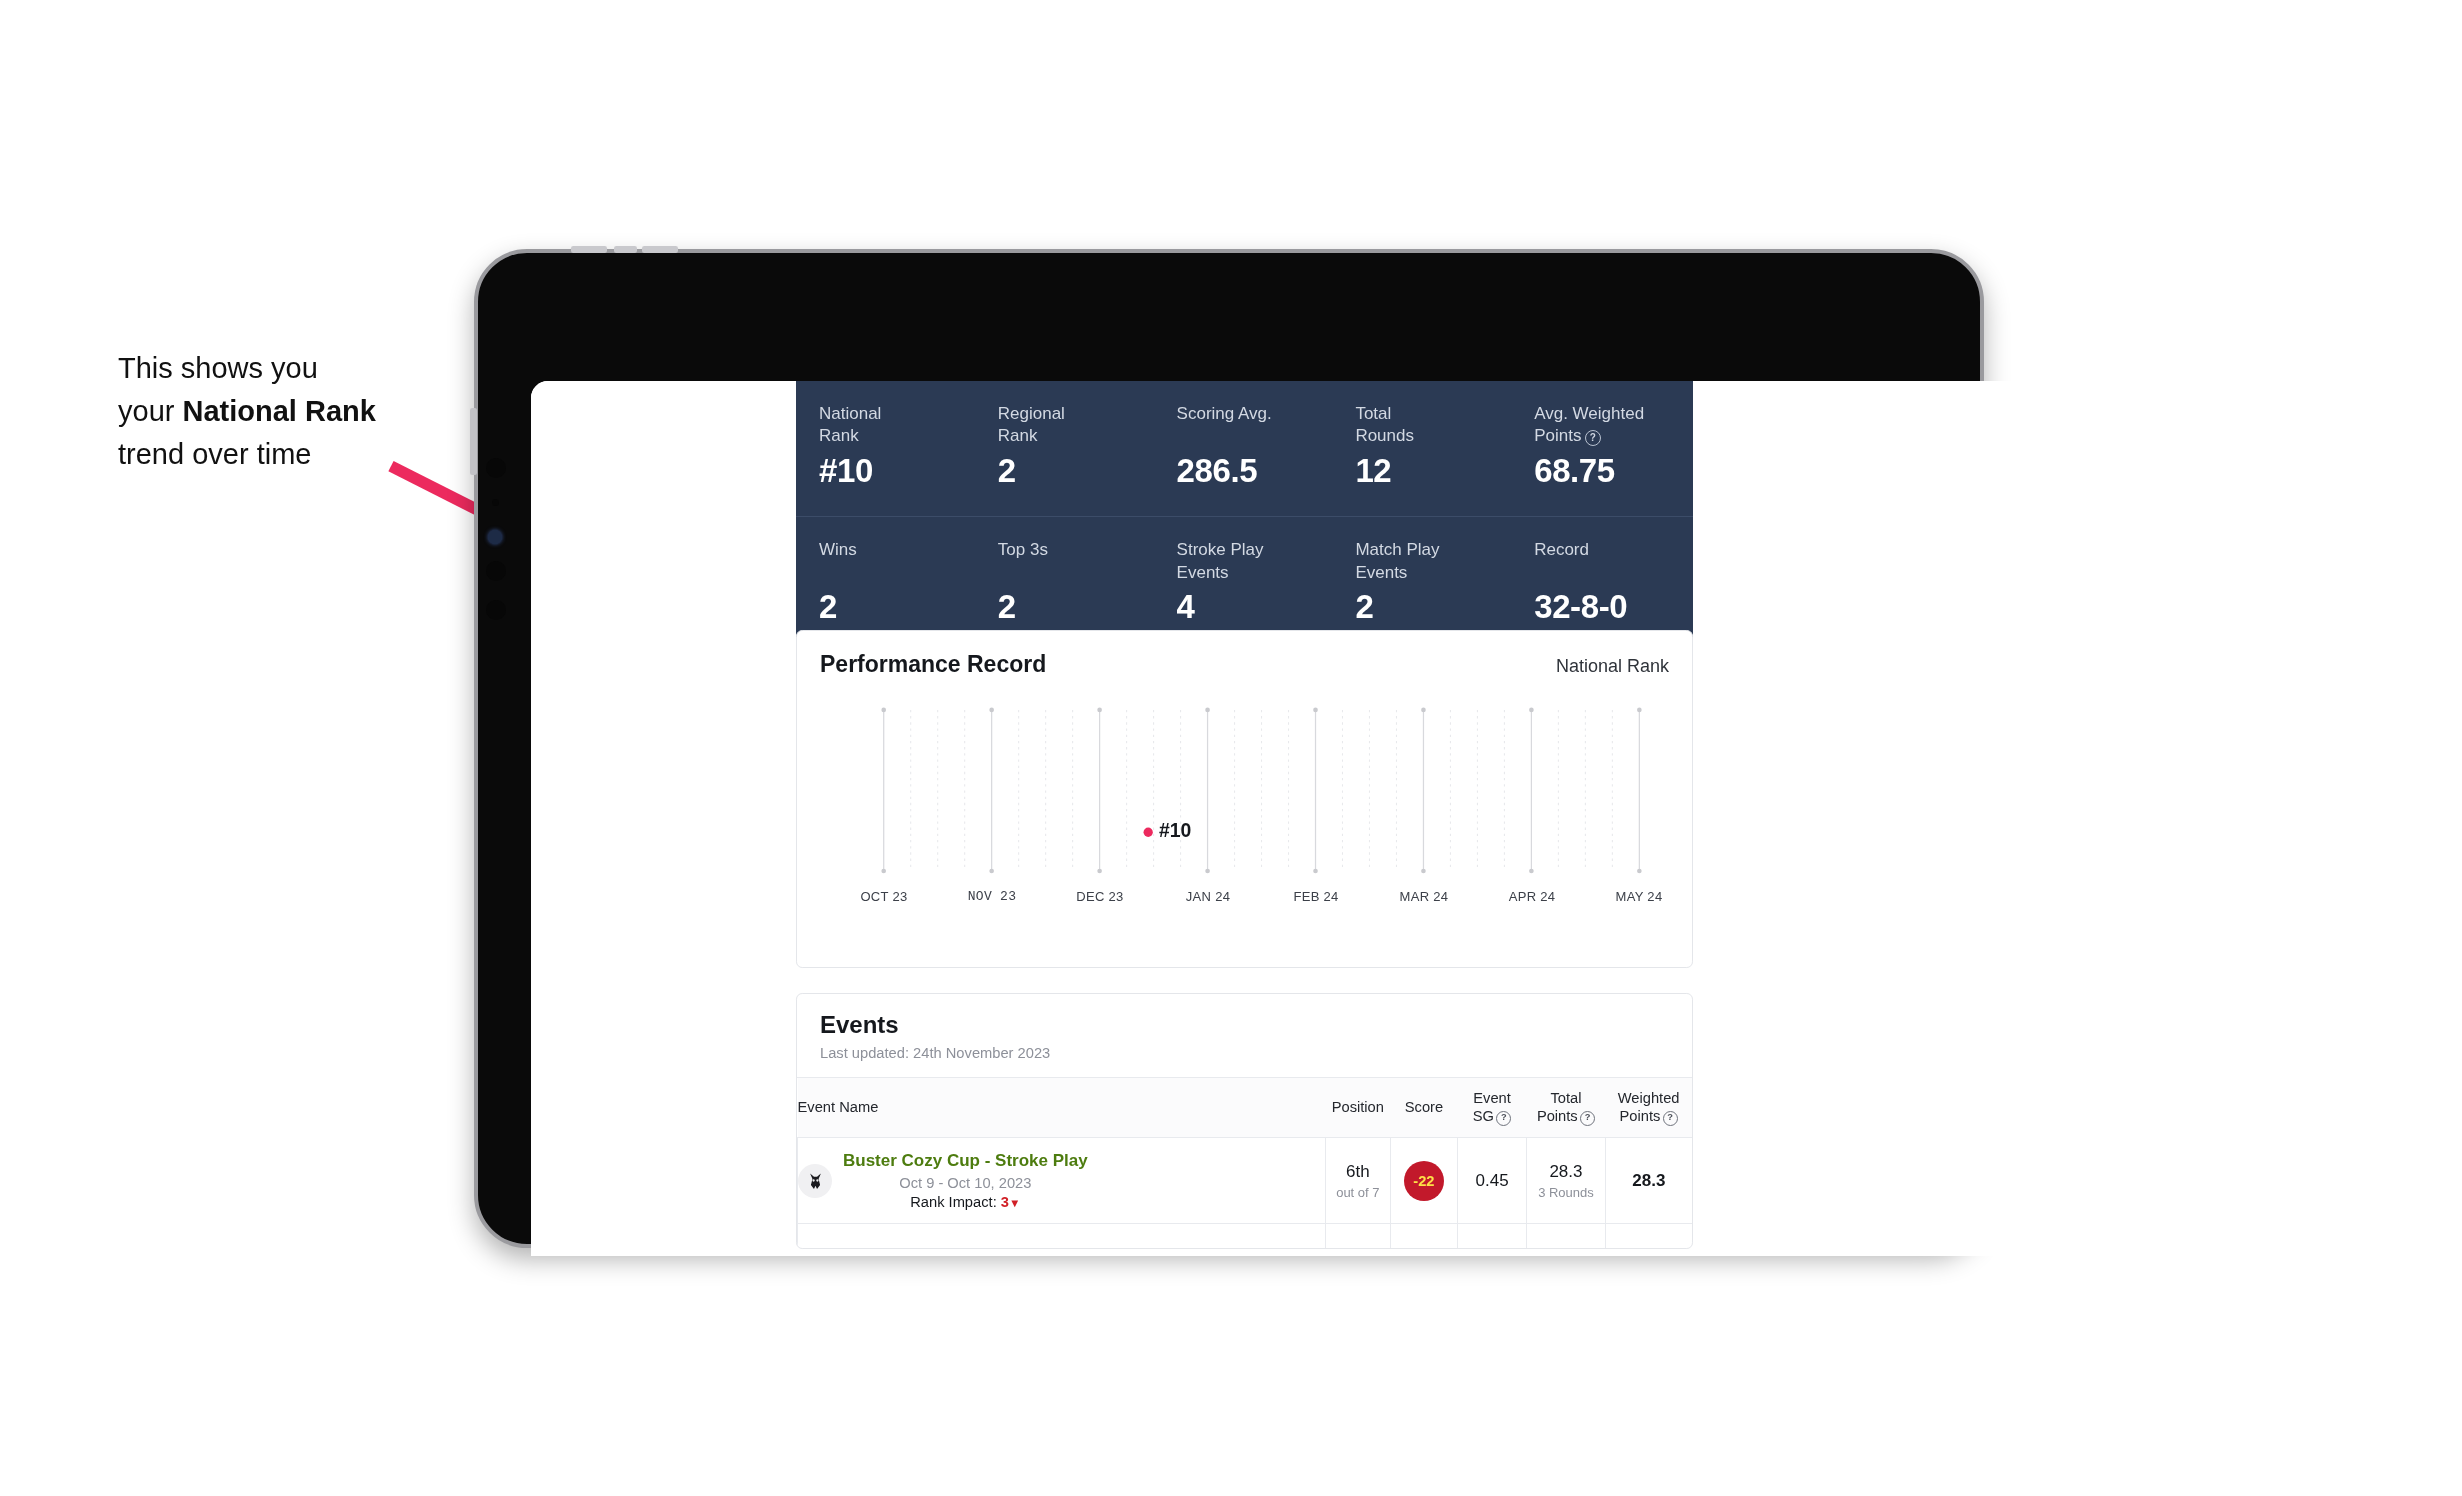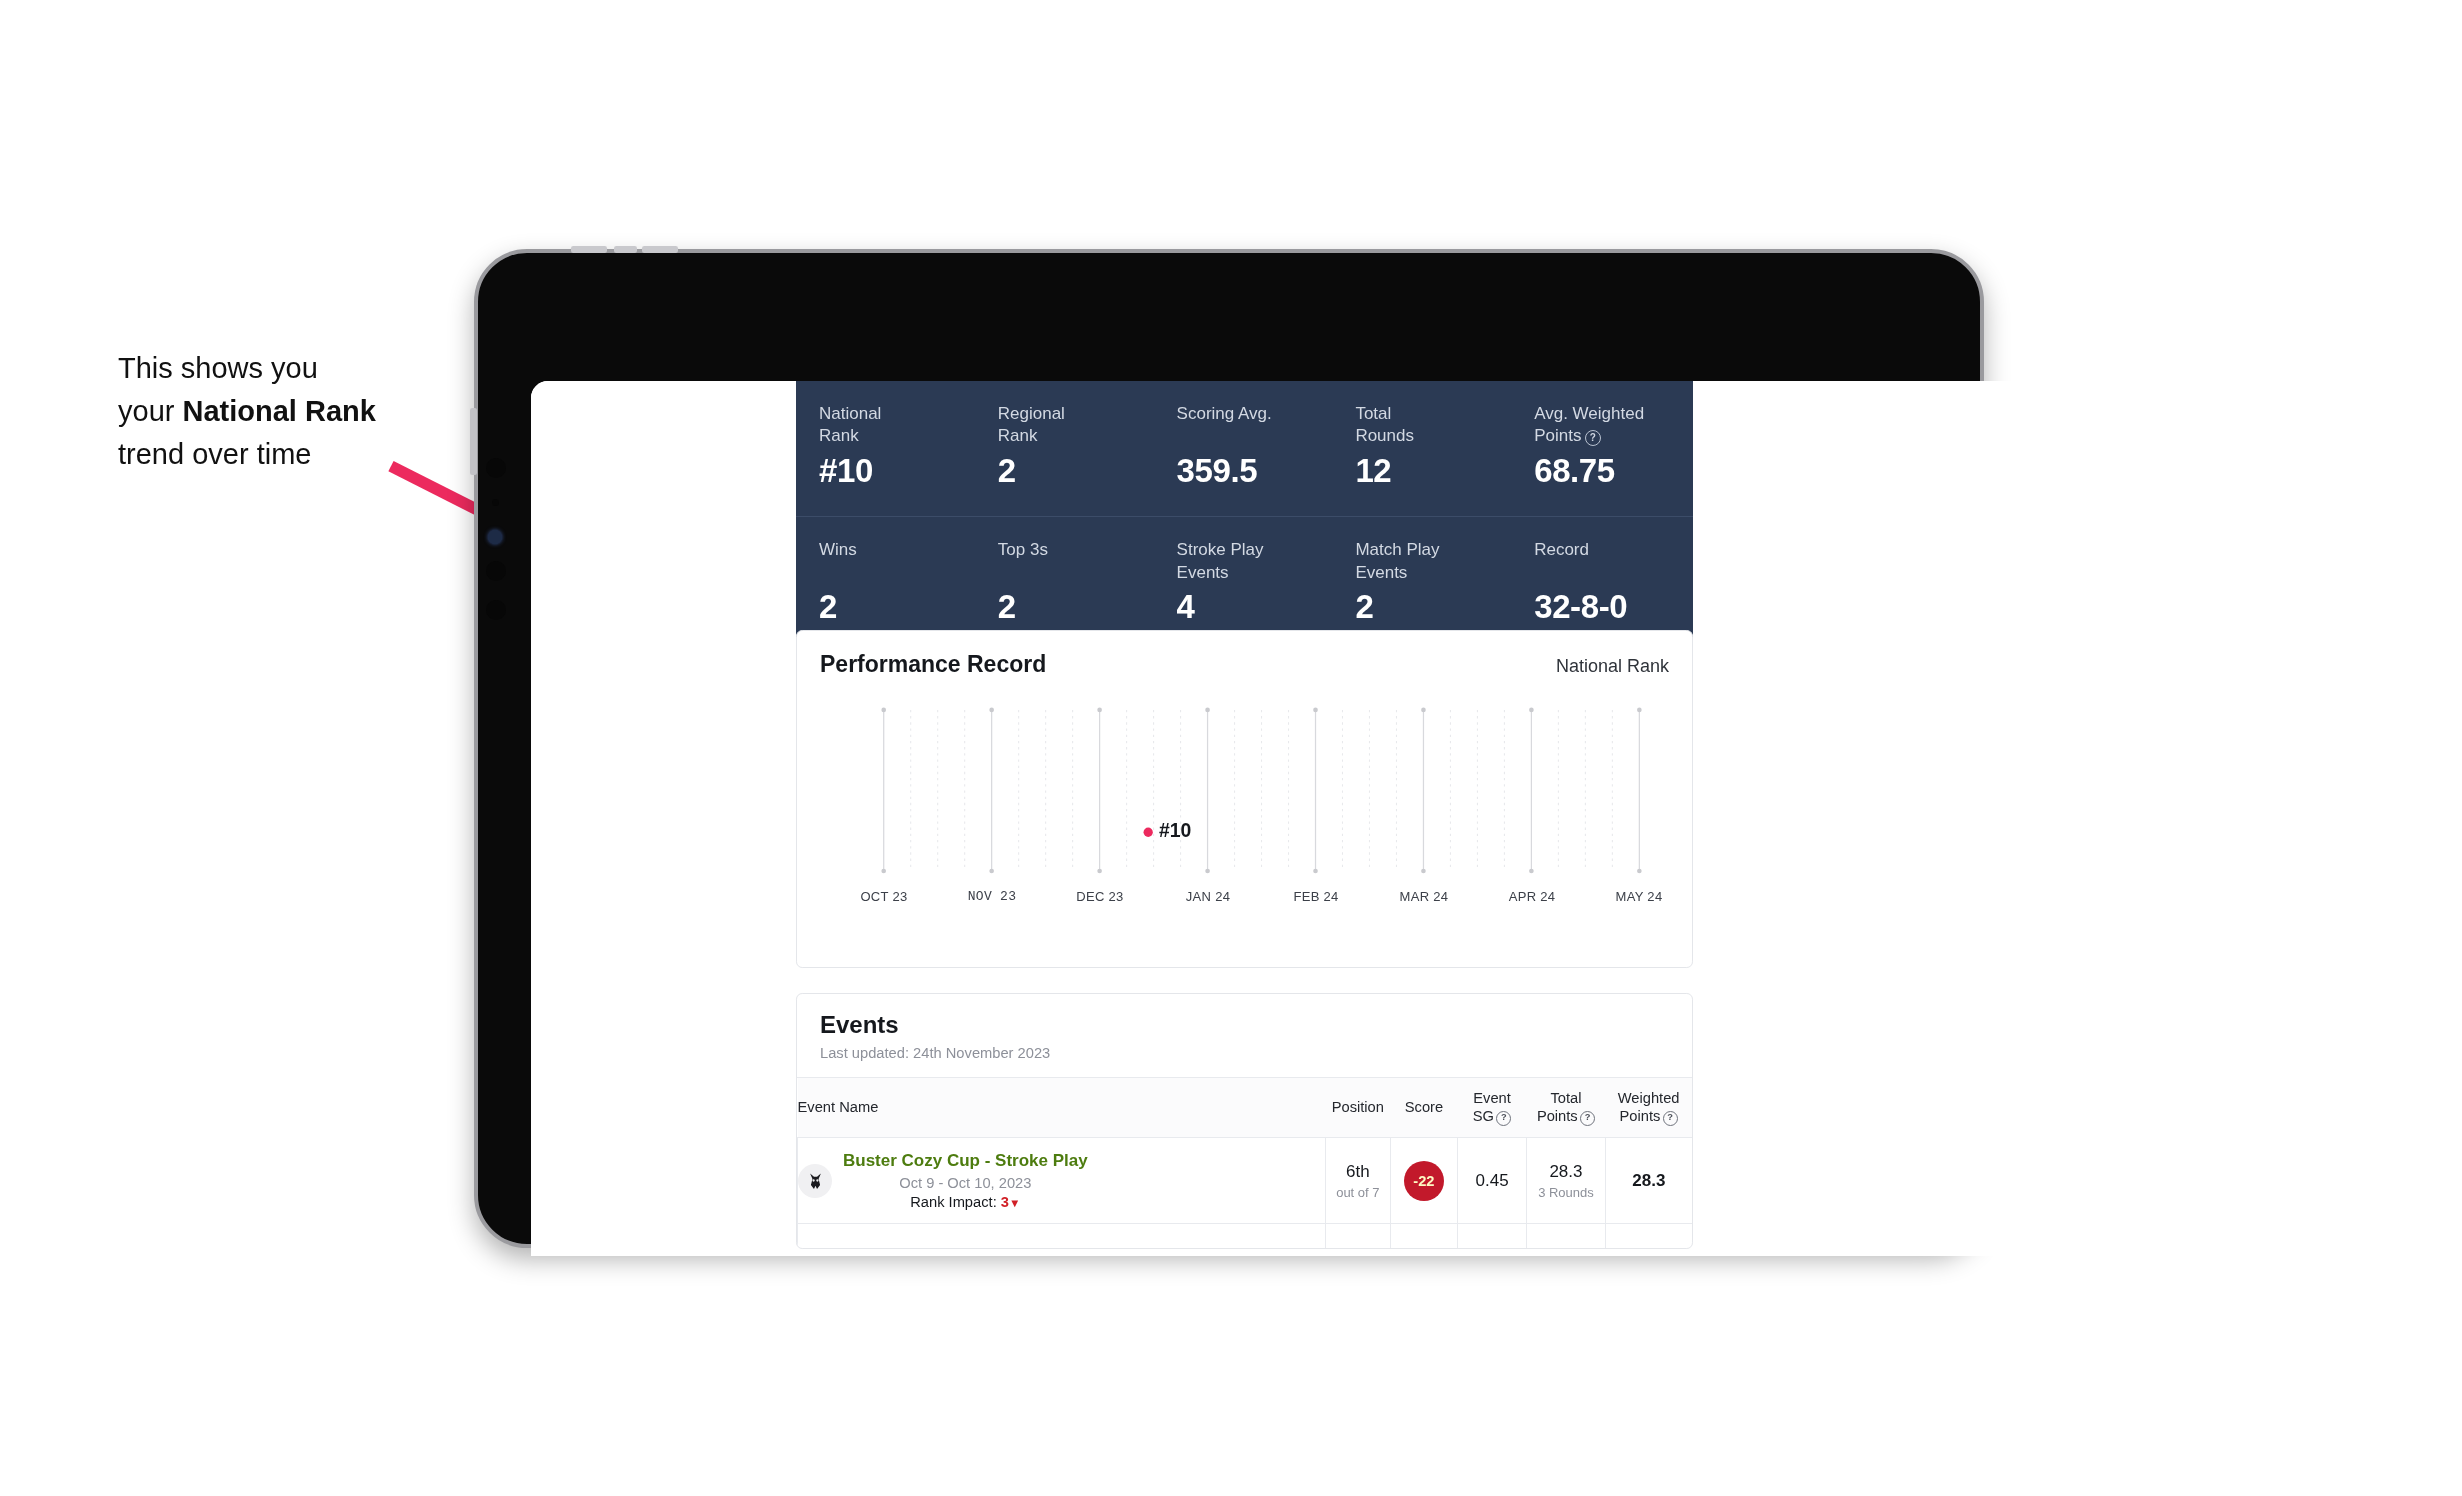--- a/index.html
+++ b/index.html
@@ -128,21 +128,21 @@
     display:flex;align-items:center;justify-content:center;flex:0 0 34px;
   }
   .evt-name{font-size:17px;font-weight:700;color:#4d7c0f;}
   .evt-date{font-size:14.7px;color:#8d9099;margin-top:3.9px;}
   .evt-rank{font-size:14.7px;color:#15181d;margin-top:3.9px;}
   .evt-rank b{color:#d12027;font-weight:700;}
   .tri-dn{color:#d12027;font-size:11.6px;}
   .pos-main{font-size:17px;color:#15181d;}
   .pos-sub{font-size:13px;color:#8d9099;margin-top:3.1px;}
   .score-pill{
-    width:40px;height:40px;border-radius:50%;background:#c2192b;color:#fef9c3;
+    width:40px;height:40px;border-radius:50%;background:#c2192b;color:#fde047;
     font-size:14.7px;font-weight:700;display:flex;align-items:center;
     justify-content:center;margin:0 auto;
   }
   .num{font-size:17px;color:#15181d;}
   .num.b{font-weight:700;}
   .sub{font-size:13px;color:#8d9099;margin-top:3.1px;}
 </style>
 </head>
 <body>
 
@@ -179,21 +179,21 @@
           <div class="stat">
             <div class="stat-label">National<br>Rank</div>
             <div class="stat-value">#10</div>
           </div>
           <div class="stat">
             <div class="stat-label">Regional<br>Rank</div>
             <div class="stat-value">2</div>
           </div>
           <div class="stat">
             <div class="stat-label">Scoring Avg.</div>
-            <div class="stat-value">359.5</div>
+            <div class="stat-value">286.5</div>
           </div>
           <div class="stat">
             <div class="stat-label">Total<br>Rounds</div>
             <div class="stat-value">12</div>
           </div>
           <div class="stat">
             <div class="stat-label">Avg. Weighted<br>Points<span class="q">?</span></div>
             <div class="stat-value">68.75</div>
           </div>
         </div>

